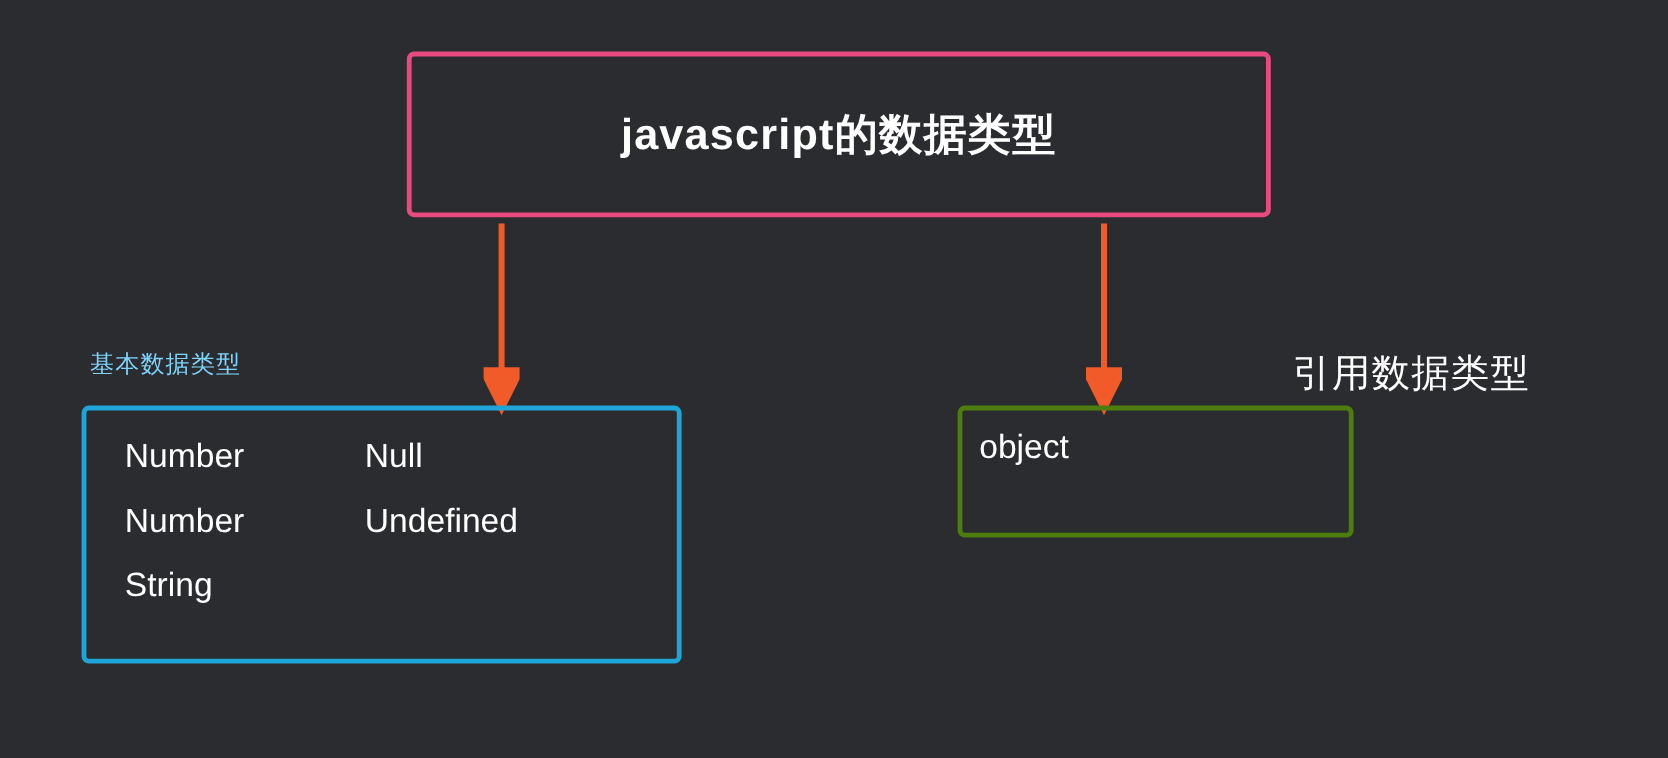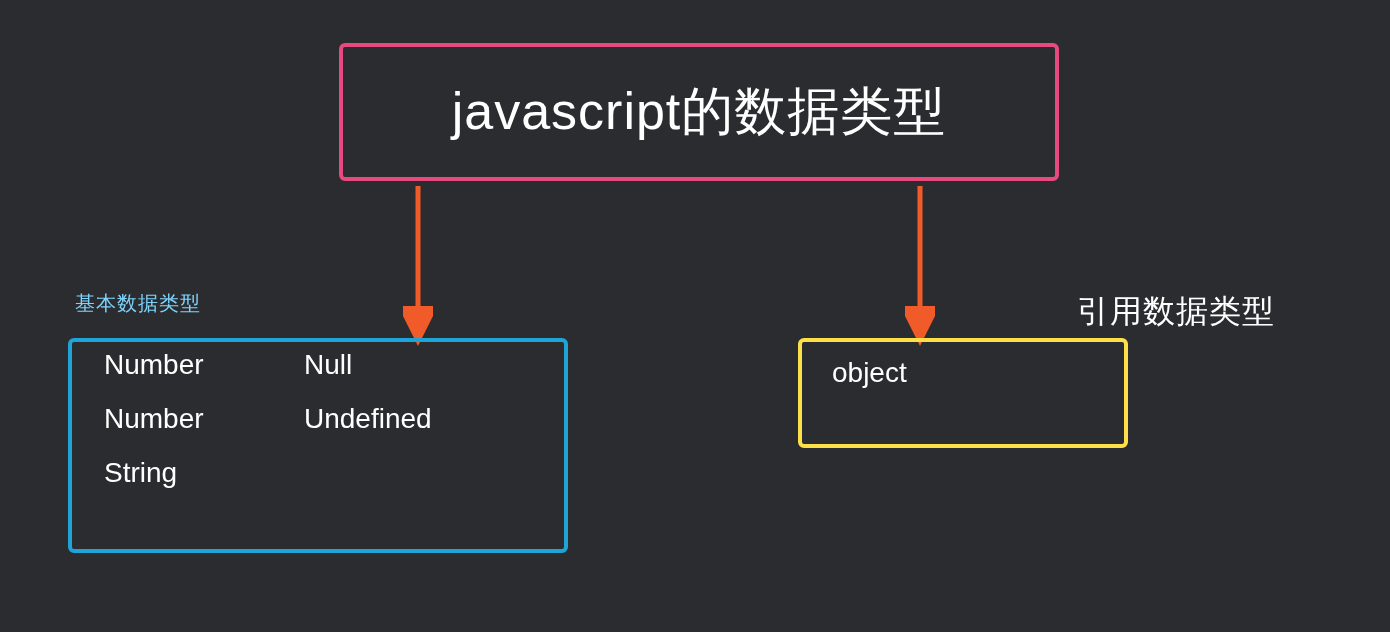--- a/index.html
+++ b/index.html
@@ -22,42 +22,42 @@
       top: 43px;
       width: 720px;
       height: 138px;
       border: 4px solid #e84a7f;
       border-radius: 6px;
       display: flex;
       align-items: center;
       justify-content: center;
     }
     .title-text {
-      font-size: 52px;
-      font-weight: 400;
+      font-size: 36px;
+      font-weight: 700;
       color: #ffffff;
       letter-spacing: 1px;
     }
     .basic-label {
       position: absolute;
       left: 75px;
       top: 290px;
       font-size: 20px;
       color: #7dd3fc;
       letter-spacing: 1px;
     }
     .basic-box {
       position: absolute;
       left: 68px;
       top: 338px;
       width: 500px;
       height: 215px;
       border: 4px solid #1fa4d8;
       border-radius: 6px;
-      padding: 7px 32px;
+      padding: 22px 32px;
       display: flex;
       flex-direction: row;
     }
     .basic-col {
       display: flex;
       flex-direction: column;
       justify-content: flex-start;
     }
     .basic-col.left {
       width: 200px;
@@ -74,23 +74,23 @@
       font-size: 32px;
       color: #ffffff;
       letter-spacing: 1px;
     }
     .ref-box {
       position: absolute;
       left: 798px;
       top: 338px;
       width: 330px;
       height: 110px;
-      border: 4px solid #fde047;
+      border: 4px solid #4d7c0f;
       border-radius: 6px;
-      padding: 15px 30px;
+      padding: 15px 14px;
     }
     .ref-item {
       font-size: 28px;
       color: #ffffff;
     }
     .arrow-svg {
       position: absolute;
       pointer-events: none;
     }
   </style>

